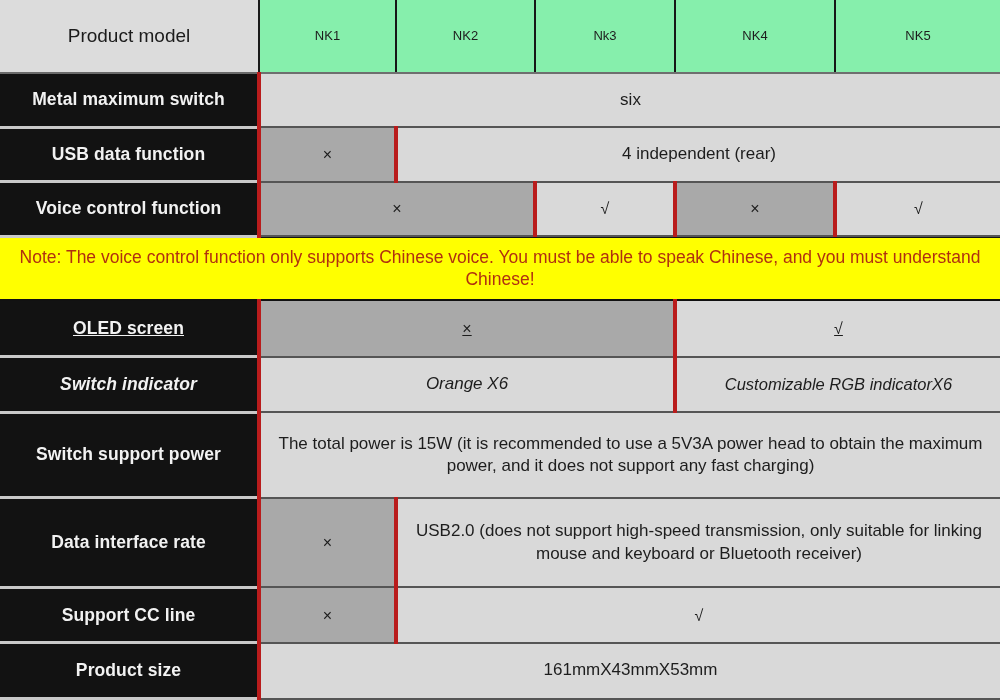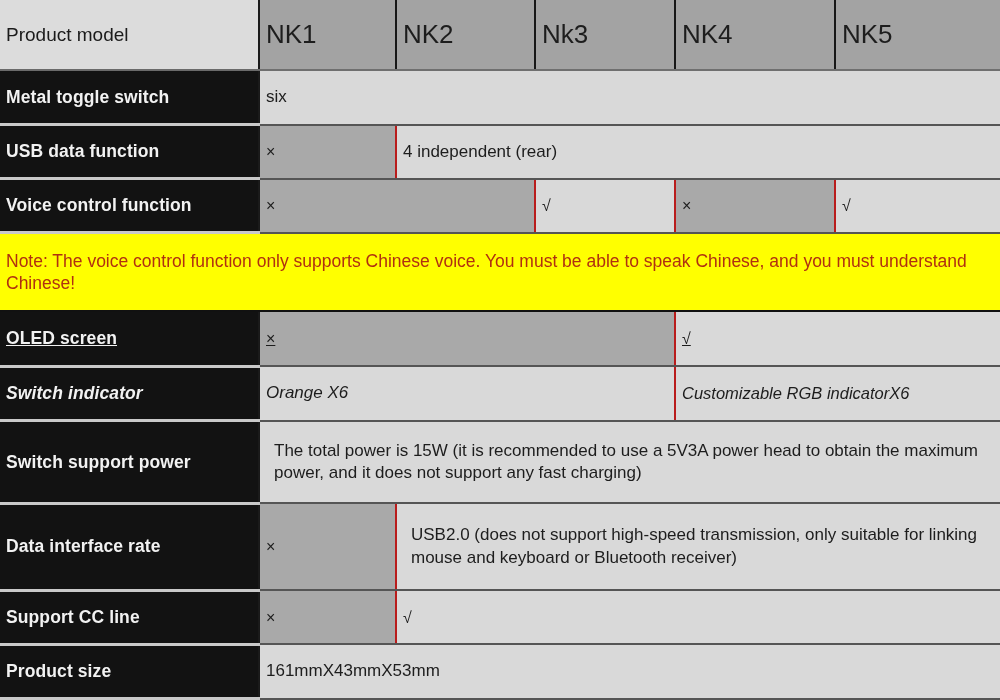--- a/index.html
+++ b/index.html
@@ -21,22 +21,23 @@
     box-sizing: border-box;
   }
   table.spec {
     width: 1000px;
     height: 700px;
     border-collapse: collapse;
     table-layout: fixed;
     background: #141414;
   }
   table.spec td {
-    padding: 14px 6px;
+    padding: 4px 6px;
     vertical-align: middle;
+    text-align: center;
     box-sizing: border-box;
     overflow: hidden;
   }
 
   
   col.c-label { width: 259px; }
   col.c-nk1   { width: 137px; }
   col.c-nk2   { width: 139px; }
   col.c-nk3   { width: 140px; }
   col.c-nk4   { width: 160px; }
@@ -56,32 +57,32 @@
     font-size: 17.5px;
     font-weight: 600;
     border-right: 2px solid #1a1a1a;
     border-bottom: 3px solid #c9c9c9;
     border-top: 1px solid #2a2a2a;
     letter-spacing: .1px;
   }
   .lbl-dark.nb { border-bottom: 3px solid #c9c9c9; }
 
   .hcol {
-    background: #a3a3a3;
+    background: #86efac;
     color: #1d1d1d;
-    font-size: 26px;
+    font-size: 13px;
     border-left: 2px solid #171717;
     border-bottom: 2px solid #6f6f6f;
   }
 
   .val {
     background: #d9d9d9;
     color: #1d1d1d;
     font-size: 17px;
-    border-left: 2px solid #b91c1c;
+    border-left: 4px solid #b91c1c;
     border-bottom: 2px solid #555;
     border-top: 1px solid #8d8d8d;
     line-height: 1.32;
   }
   .val.x {
     background: #a9a9a9;
   }
   .val.mark {
     font-size: 16px;
   }
@@ -133,21 +134,21 @@
     <tr class="r-head">
       <td class="lbl-head">Product model</td>
       <td class="hcol">NK1</td>
       <td class="hcol">NK2</td>
       <td class="hcol">Nk3</td>
       <td class="hcol">NK4</td>
       <td class="hcol">NK5</td>
     </tr>
 
     <tr class="r-50">
-      <td class="lbl-dark">Metal toggle switch</td>
+      <td class="lbl-dark">Metal maximum switch</td>
       <td class="val" colspan="5">six</td>
     </tr>
 
 
     <tr class="r-50">
       <td class="lbl-dark">USB data function</td>
       <td class="val x mark">×</td>
       <td class="val" colspan="4">4 independent (rear)</td>
     </tr>
 

